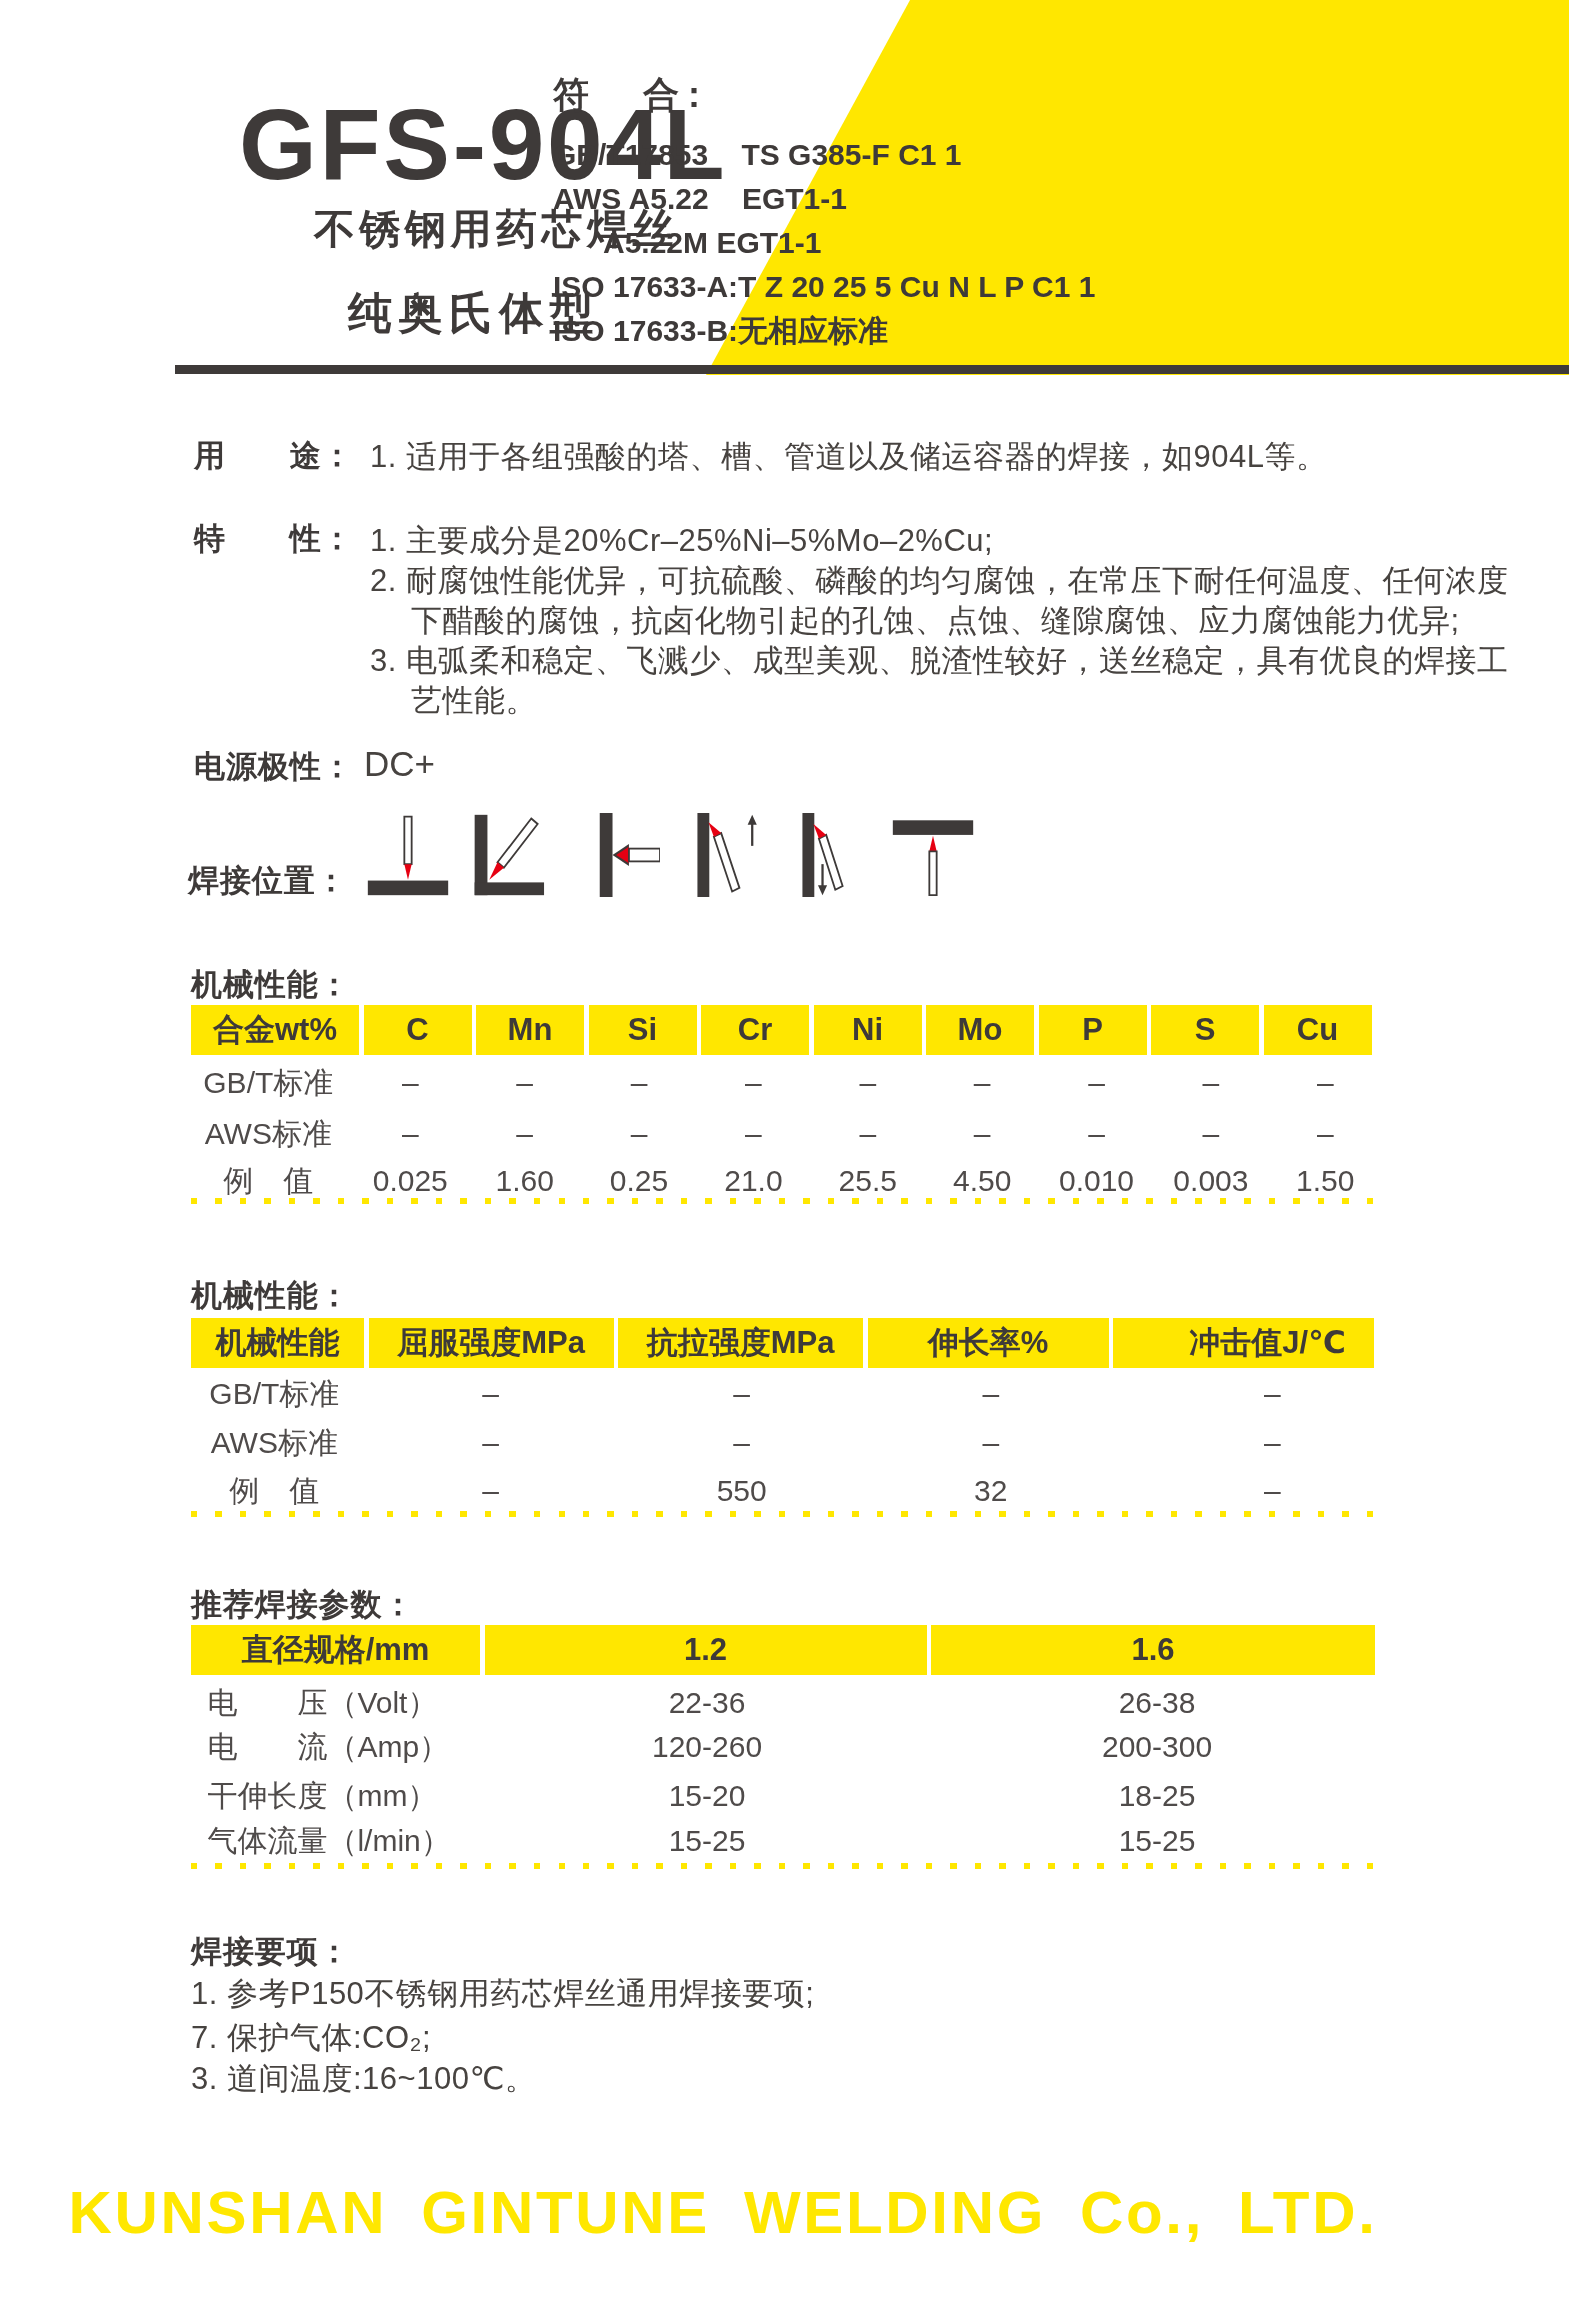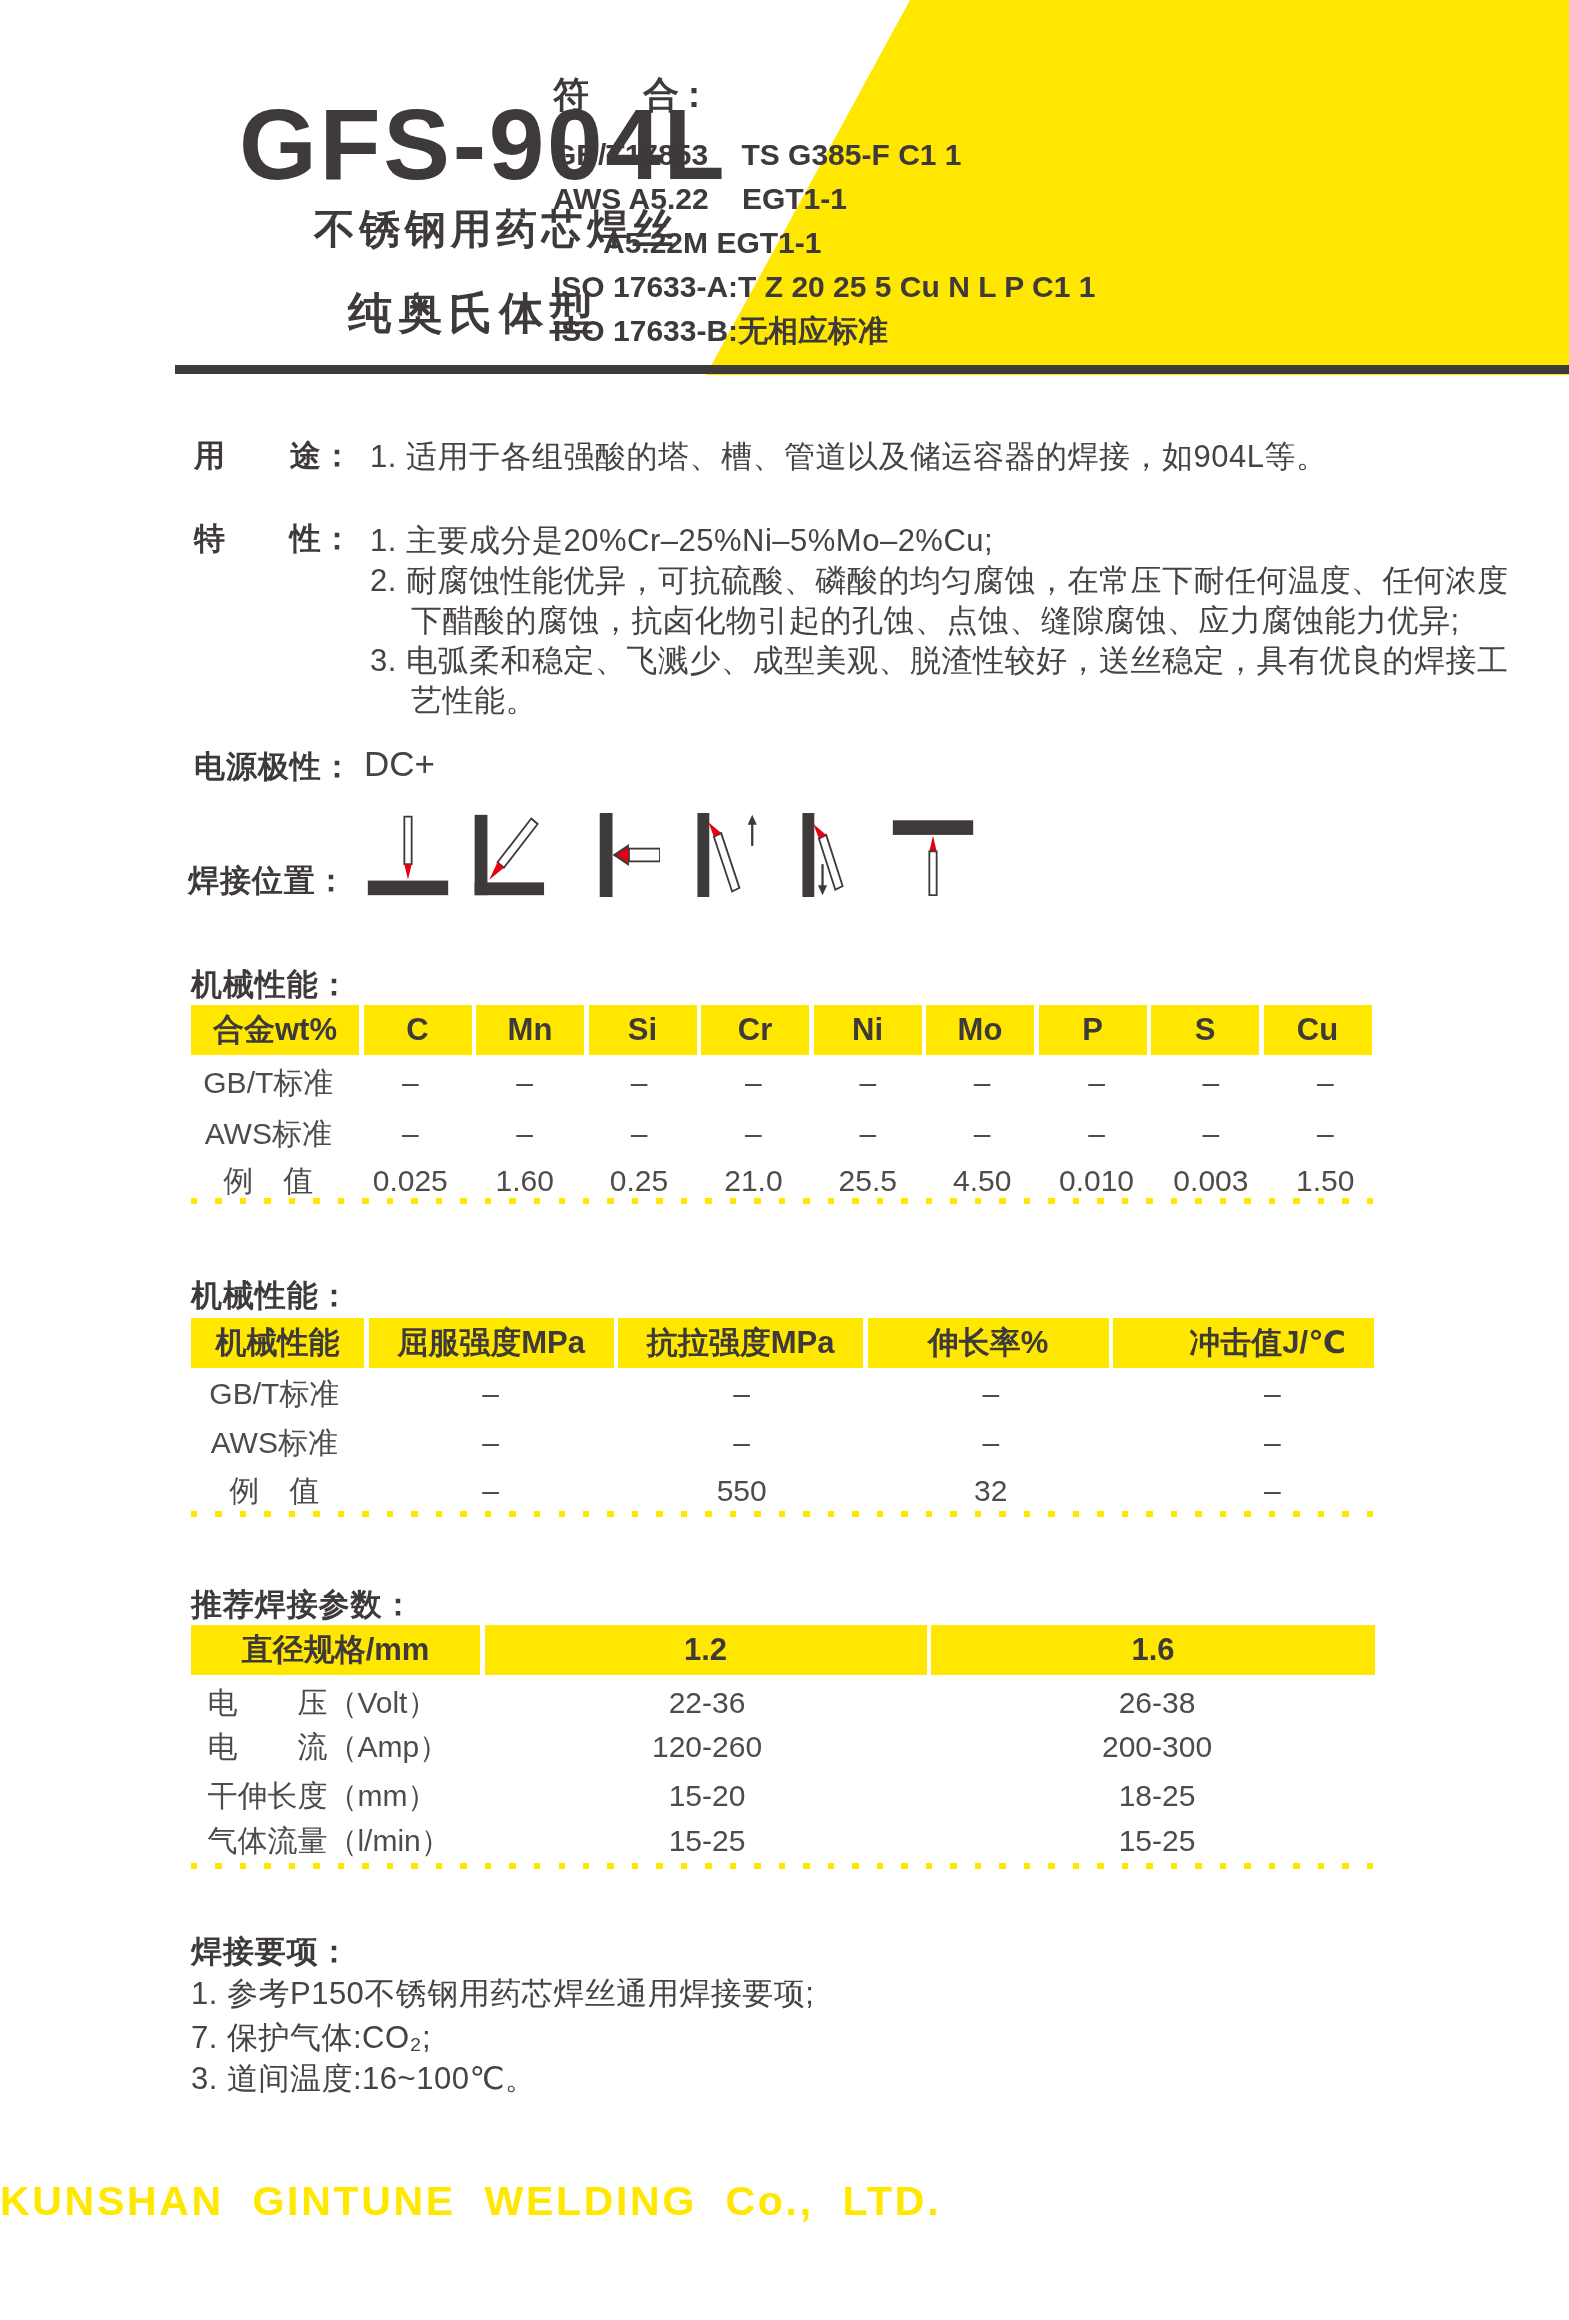--- a/index.html
+++ b/index.html
@@ -51,21 +51,21 @@
   .trow{position:absolute;display:flex;gap:15px;width:100%;}
   .td{display:flex;align-items:center;justify-content:center;
       font-size:30px;color:var(--gray);height:40px;}
   .cw0{width:168px;} .cw{width:108px;}
   .mw0{width:173px;} .mw1{width:245px;} .mw2{width:245px;} .mw3{width:241px;} .mw4{width:261px;padding-left:48px;}
   .pw0{width:289px;} .pw1{width:442px;} .pw2{width:444px;}
   .dotted{position:absolute;height:5.5px;width:1184px;
       background:repeating-linear-gradient(90deg,var(--yellow) 0 6.4px,transparent 6.4px 24.5px);}
 
   
-  .footer{left:0;top:2178px;width:1446px;text-align:left;font-size:41px;
+  .footer{left:0;top:2178px;width:1446px;text-align:center;font-size:60px;
       font-weight:bold;color:var(--yellow);letter-spacing:2.7px;word-spacing:14.5px;}
 </style>
 </head>
 <body>
 
 <div class="page">
 
   <div class="abs yellow-wedge"></div>
   <div class="abs hdr-title">GFS-904L</div>
   <div class="abs hdr-sub2">纯奥氏体型</div>

